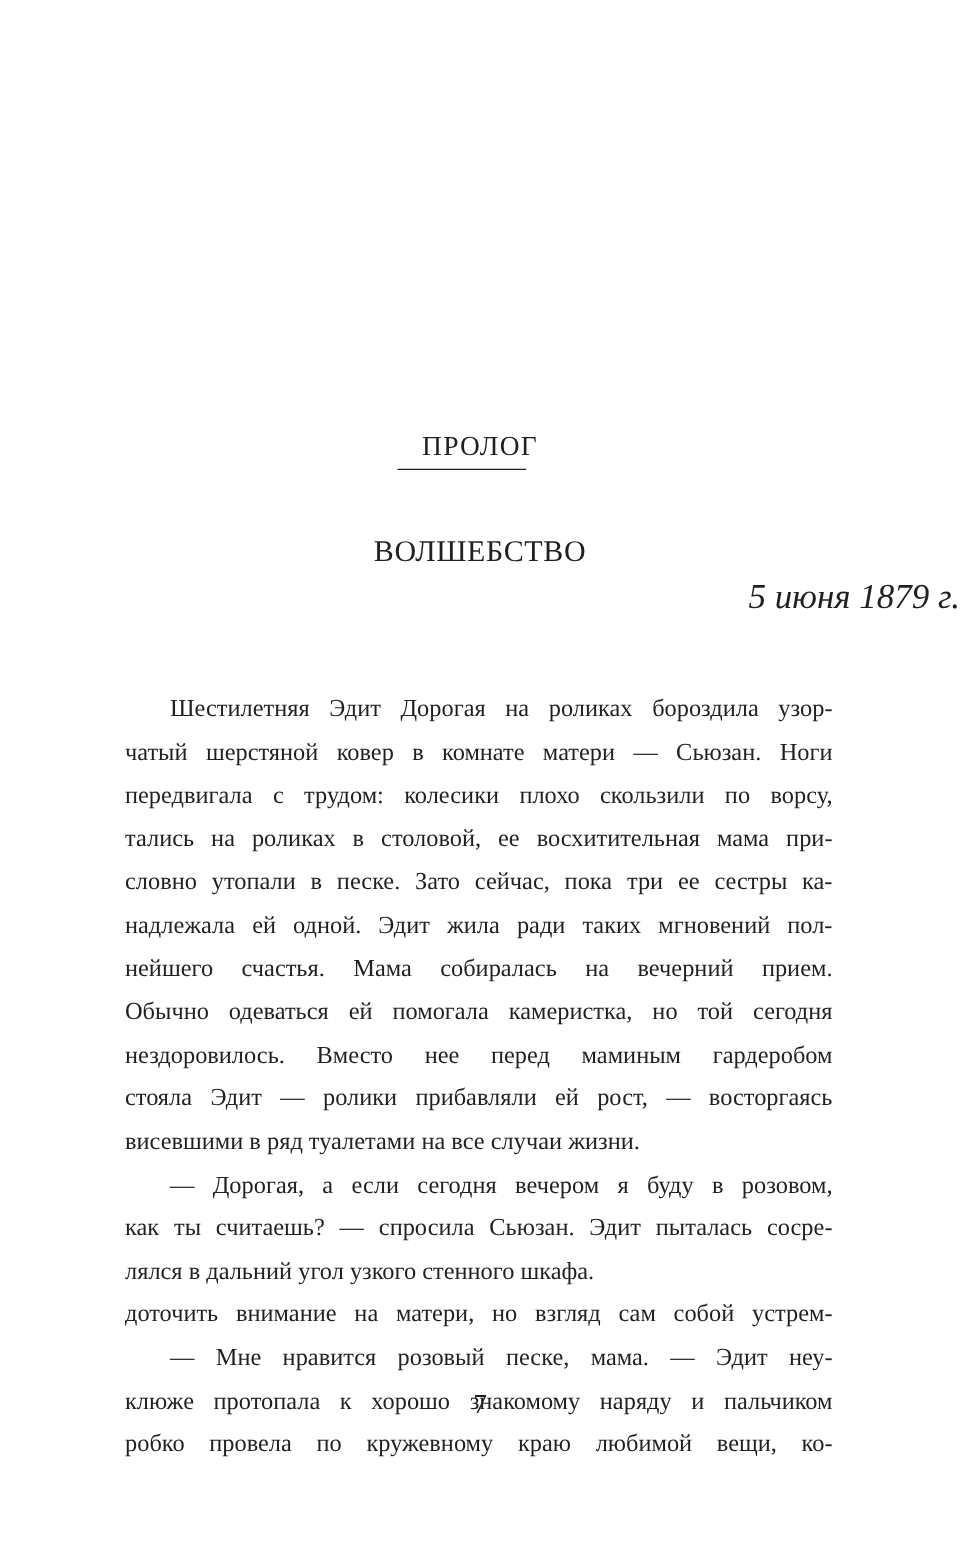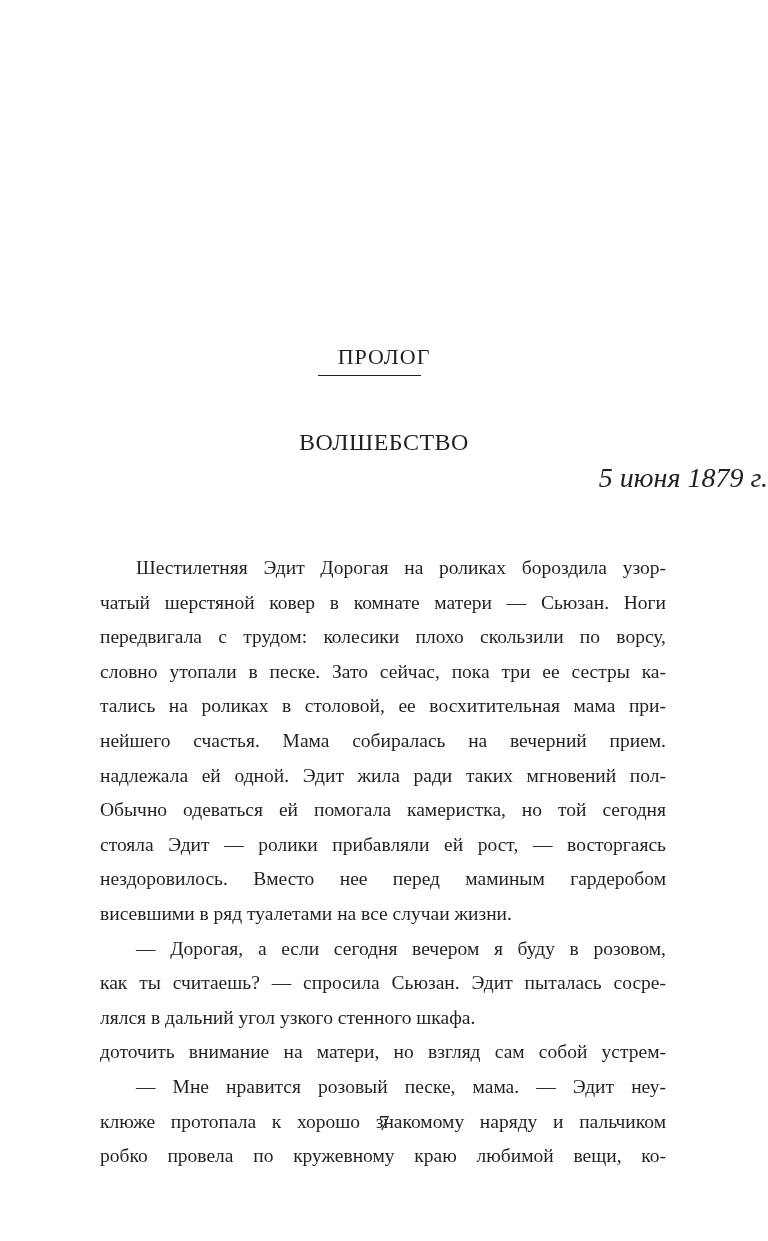--- a/index.html
+++ b/index.html
@@ -95,27 +95,27 @@
   <div class="prologue-label">ПРОЛОГ</div>
   <div class="prologue-rule"></div>
 
   <div class="chapter-title">ВОЛШЕБСТВО</div>
   <div class="chapter-date">5 июня 1879 г.</div>
 
   <div class="body-text">
     <span class="line indent">Шестилетняя Эдит Дорогая на роликах бороздила узор-</span>
     <span class="line">чатый шерстяной ковер в комнате матери — Сьюзан. Ноги</span>
     <span class="line">передвигала с трудом: колесики плохо скользили по ворсу,</span>
+    <span class="line">тались на роликах в столовой, ее восхитительная мама при-</span>
     <span class="line">словно утопали в песке. Зато сейчас, пока три ее сестры ка-</span>
-    <span class="line">тались на роликах в столовой, ее восхитительная мама при-</span>
+    <span class="line">надлежала ей одной. Эдит жила ради таких мгновений пол-</span>
     <span class="line">нейшего счастья. Мама собиралась на вечерний прием.</span>
-    <span class="line">надлежала ей одной. Эдит жила ради таких мгновений пол-</span>
     <span class="line">Обычно одеваться ей помогала камеристка, но той сегодня</span>
+    <span class="line">нездоровилось. Вместо нее перед маминым гардеробом</span>
     <span class="line">стояла Эдит — ролики прибавляли ей рост, — восторгаясь</span>
-    <span class="line">нездоровилось. Вместо нее перед маминым гардеробом</span>
     <span class="line last">висевшими в ряд туалетами на все случаи жизни.</span>
     <span class="line indent">— Дорогая, а если сегодня вечером я буду в розовом,</span>
     <span class="line">как ты считаешь? — спросила Сьюзан. Эдит пыталась сосре-</span>
     <span class="line last">лялся в дальний угол узкого стенного шкафа.</span>
     <span class="line">доточить внимание на матери, но взгляд сам собой устрем-</span>
     <span class="line indent">— Мне нравится розовый песке, мама. — Эдит неу-</span>
     <span class="line">клюже протопала к хорошо знакомому наряду и пальчиком</span>
     <span class="line">робко провела по кружевному краю любимой вещи, ко-</span>
   </div>
 

